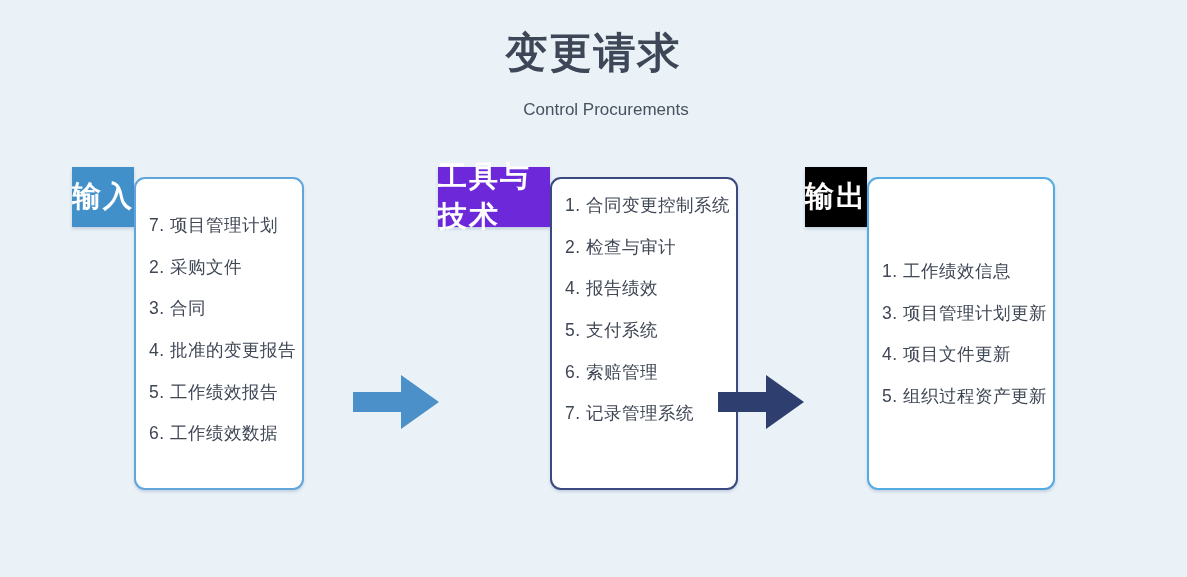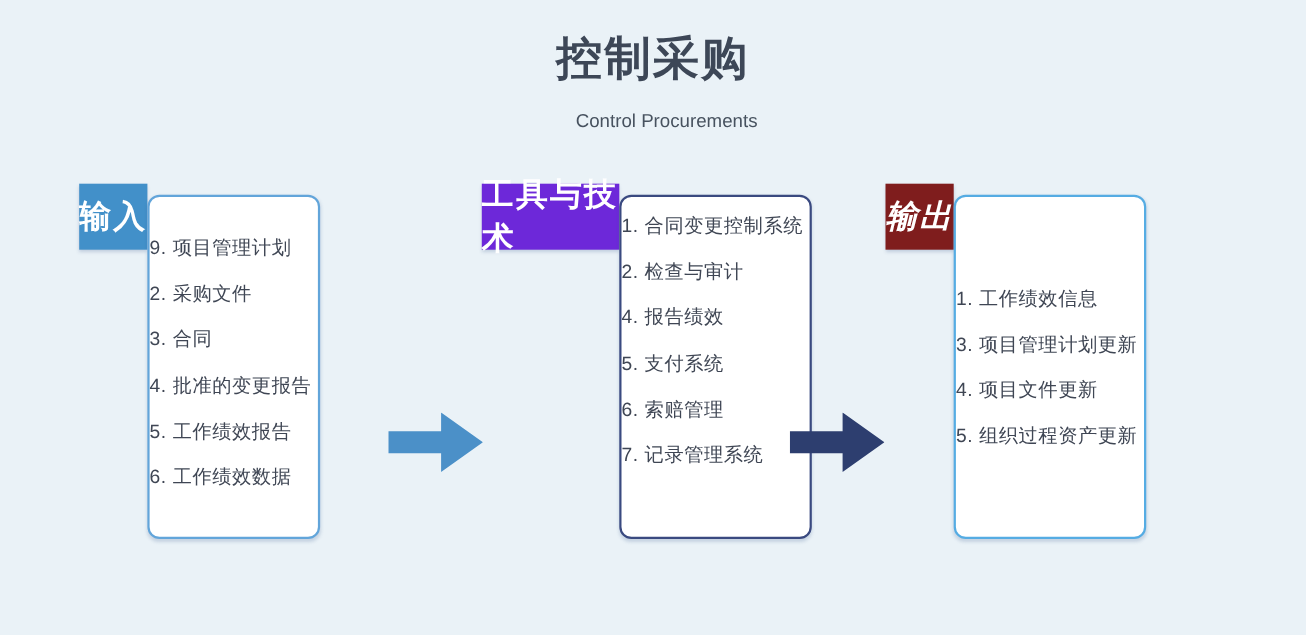--- a/index.html
+++ b/index.html
@@ -43,31 +43,31 @@
     align-items: center;
     justify-content: center;
     color: #ffffff;
     font-size: 29px;
     font-weight: bold;
     letter-spacing: 2px;
     box-shadow: 0 2px 3px rgba(70, 100, 150, 0.25);
   }
   .col-inputs  .col-header { background: #4290c9; }
   .col-tools   .col-header { background: #6d28d9; }
-  .col-outputs .col-header { background: #7f1d1d; font-style: italic; }
+  .col-outputs .col-header { background: #000000; }
   .col-body {
     margin-top: 10px;
     height: 313px;
     background: #ffffff;
     border-radius: 11px;
     border: 2px solid;
     box-shadow: 0 2px 3px rgba(70, 100, 150, 0.22);
     display: flex;
     flex-direction: column;
-    padding-left: 0;
+    padding-left: 13px;
     padding-right: 6px;
   }
   .col-inputs  .col-body { border-color: #62a5da; padding-top: 25px; }
   .col-tools   .col-body { border-color: #3a4a80; padding-top: 5px; }
   .col-outputs .col-body { border-color: #55ace3; justify-content: center; }
   .item-list { list-style: none; }
   .item-list li {
     height: 41.7px;
     display: flex;
     align-items: center;
@@ -87,30 +87,30 @@
     flex: none;
     margin-top: 208px;
     transform: translateX(-11px);
   }
   .arrow-1 { fill: #4b90c8; }
   .arrow-2 { fill: #2d3e6f; }
 </style>
 </head>
 <body>
 
-<div class="page-title">控制采购</div>
+<div class="page-title">变更请求</div>
 <div class="page-subtitle">Control Procurements</div>
 
 <div class="row">
 
   <div class="col col-inputs">
     <div class="col-header">输入</div>
     <div class="col-body">
       <ul class="item-list">
-        <li>9. 项目管理计划</li>
+        <li>7. 项目管理计划</li>
         <li>2. 采购文件</li>
         <li>3. 合同</li>
         <li>4. 批准的变更报告</li>
         <li>5. 工作绩效报告</li>
         <li>6. 工作绩效数据</li>
       </ul>
     </div>
   </div>
 
   <div class="arrow-wrap arrow-wrap-1">

